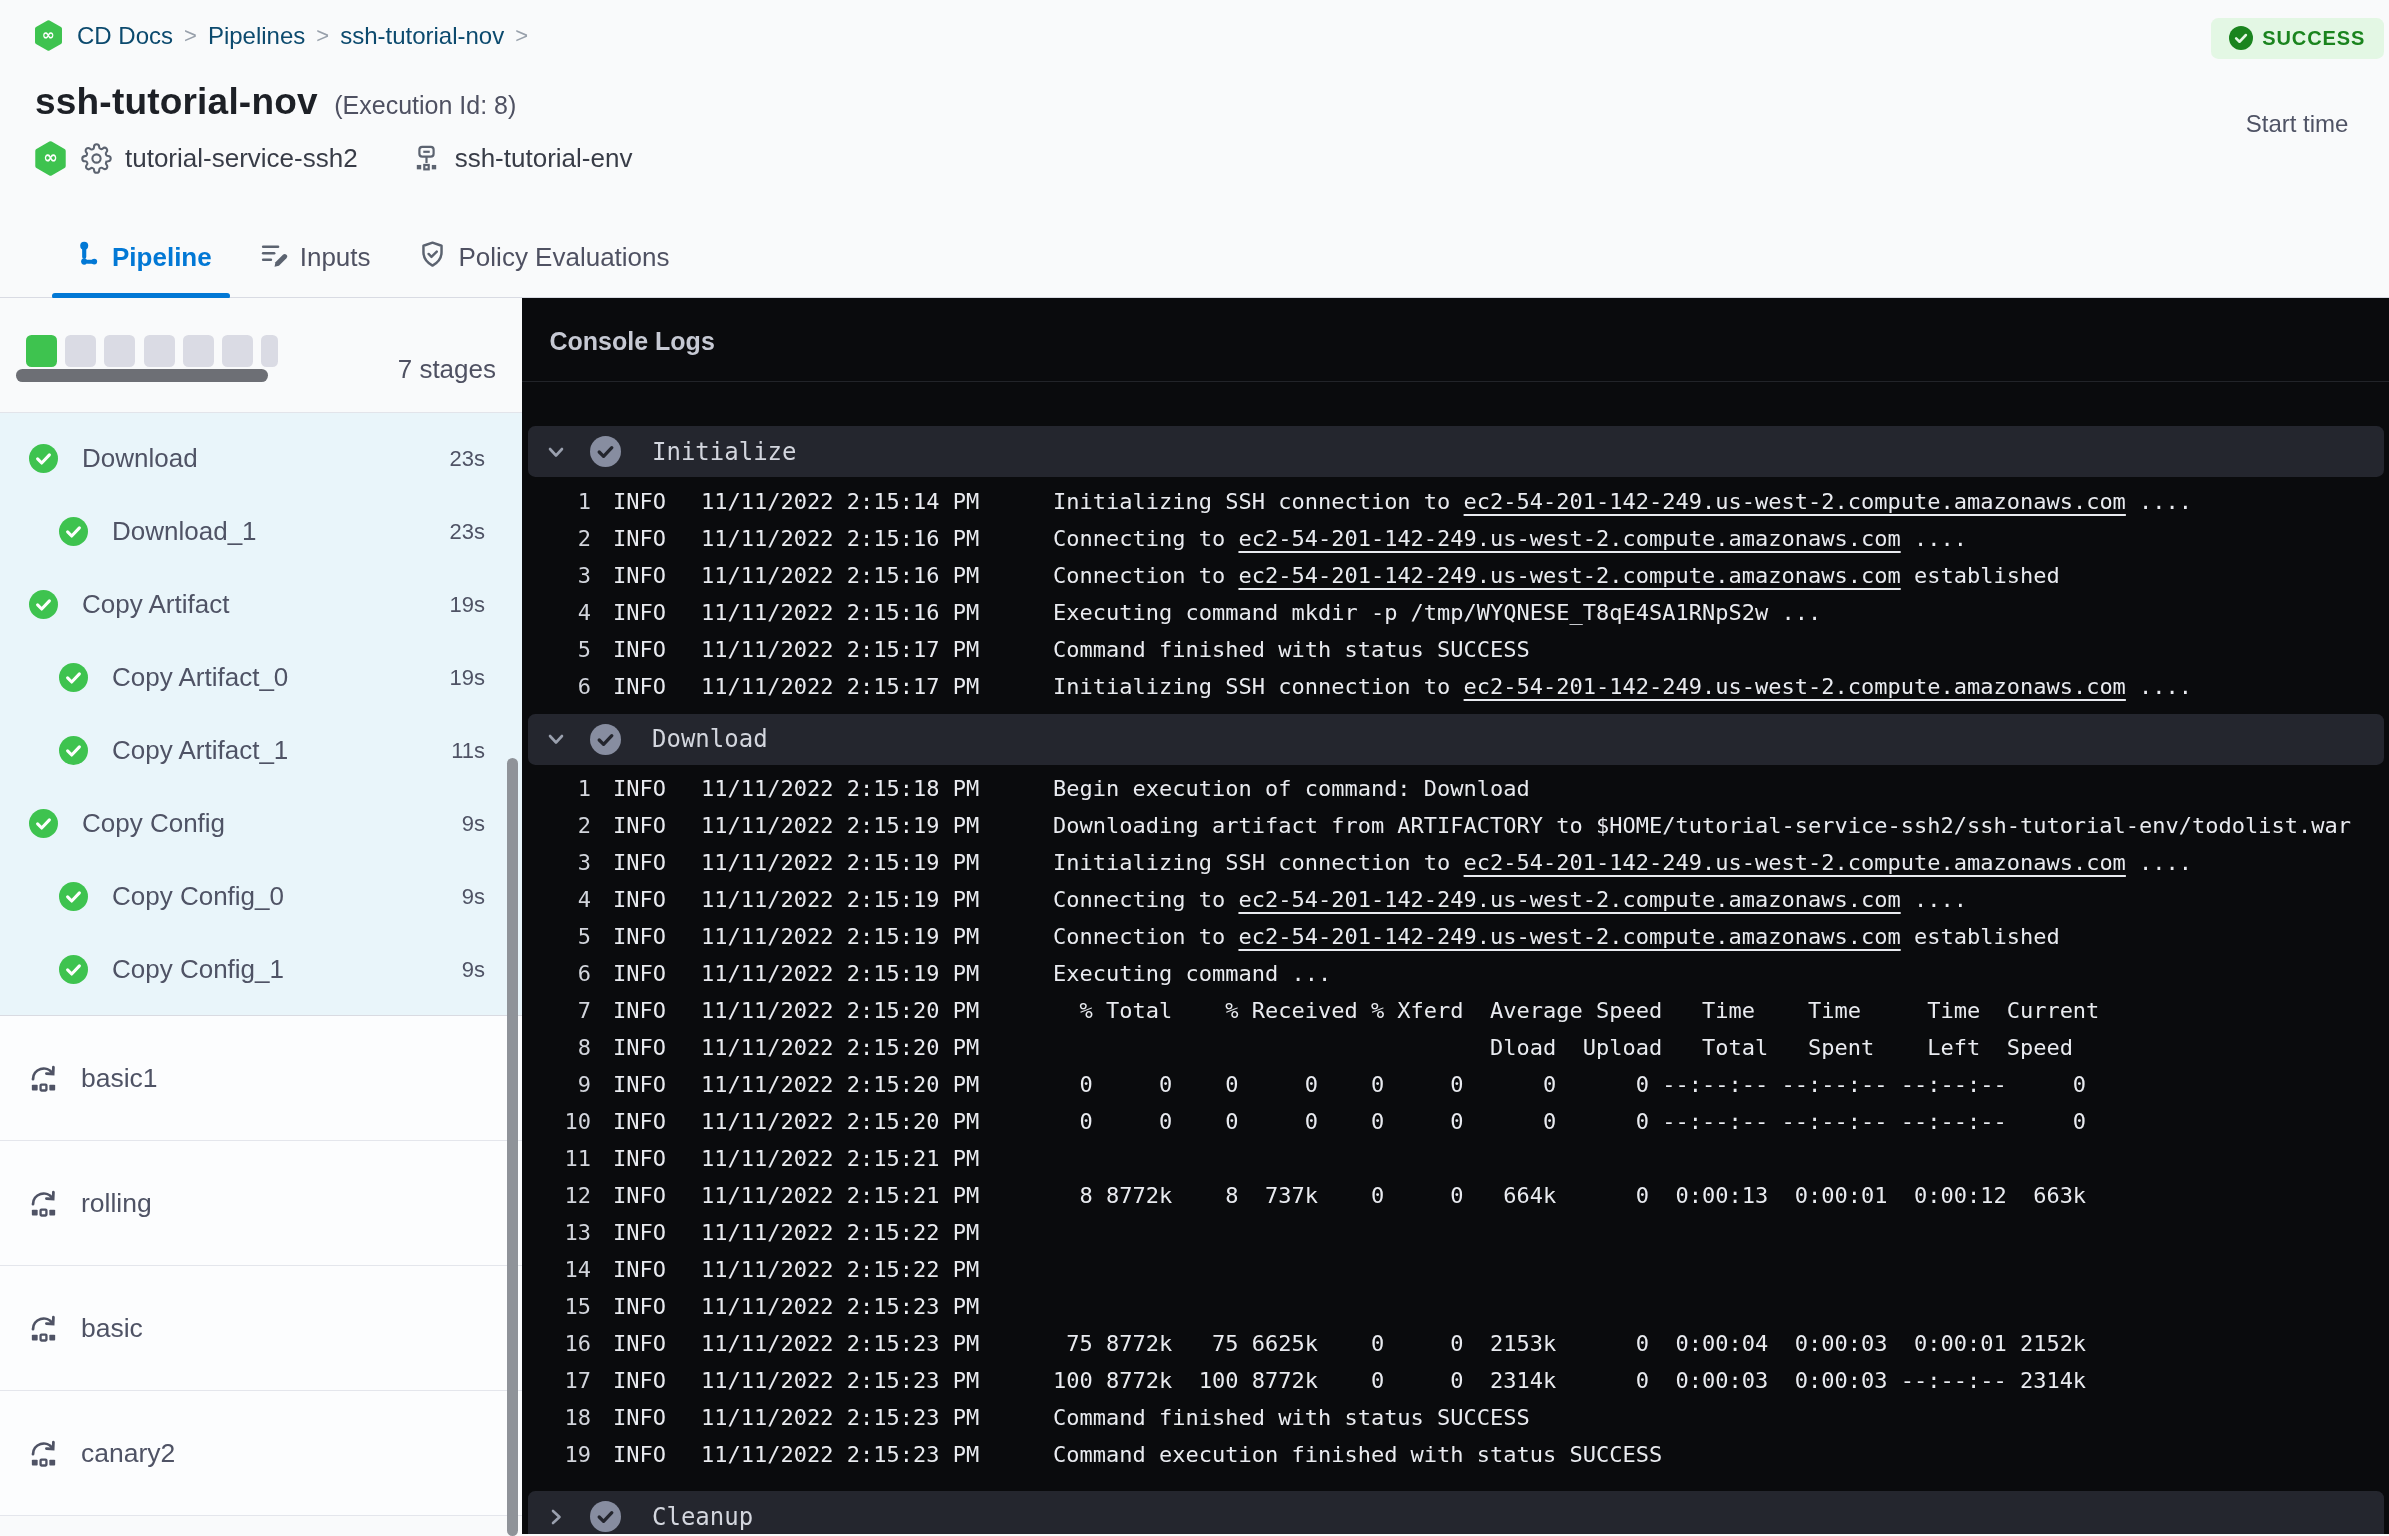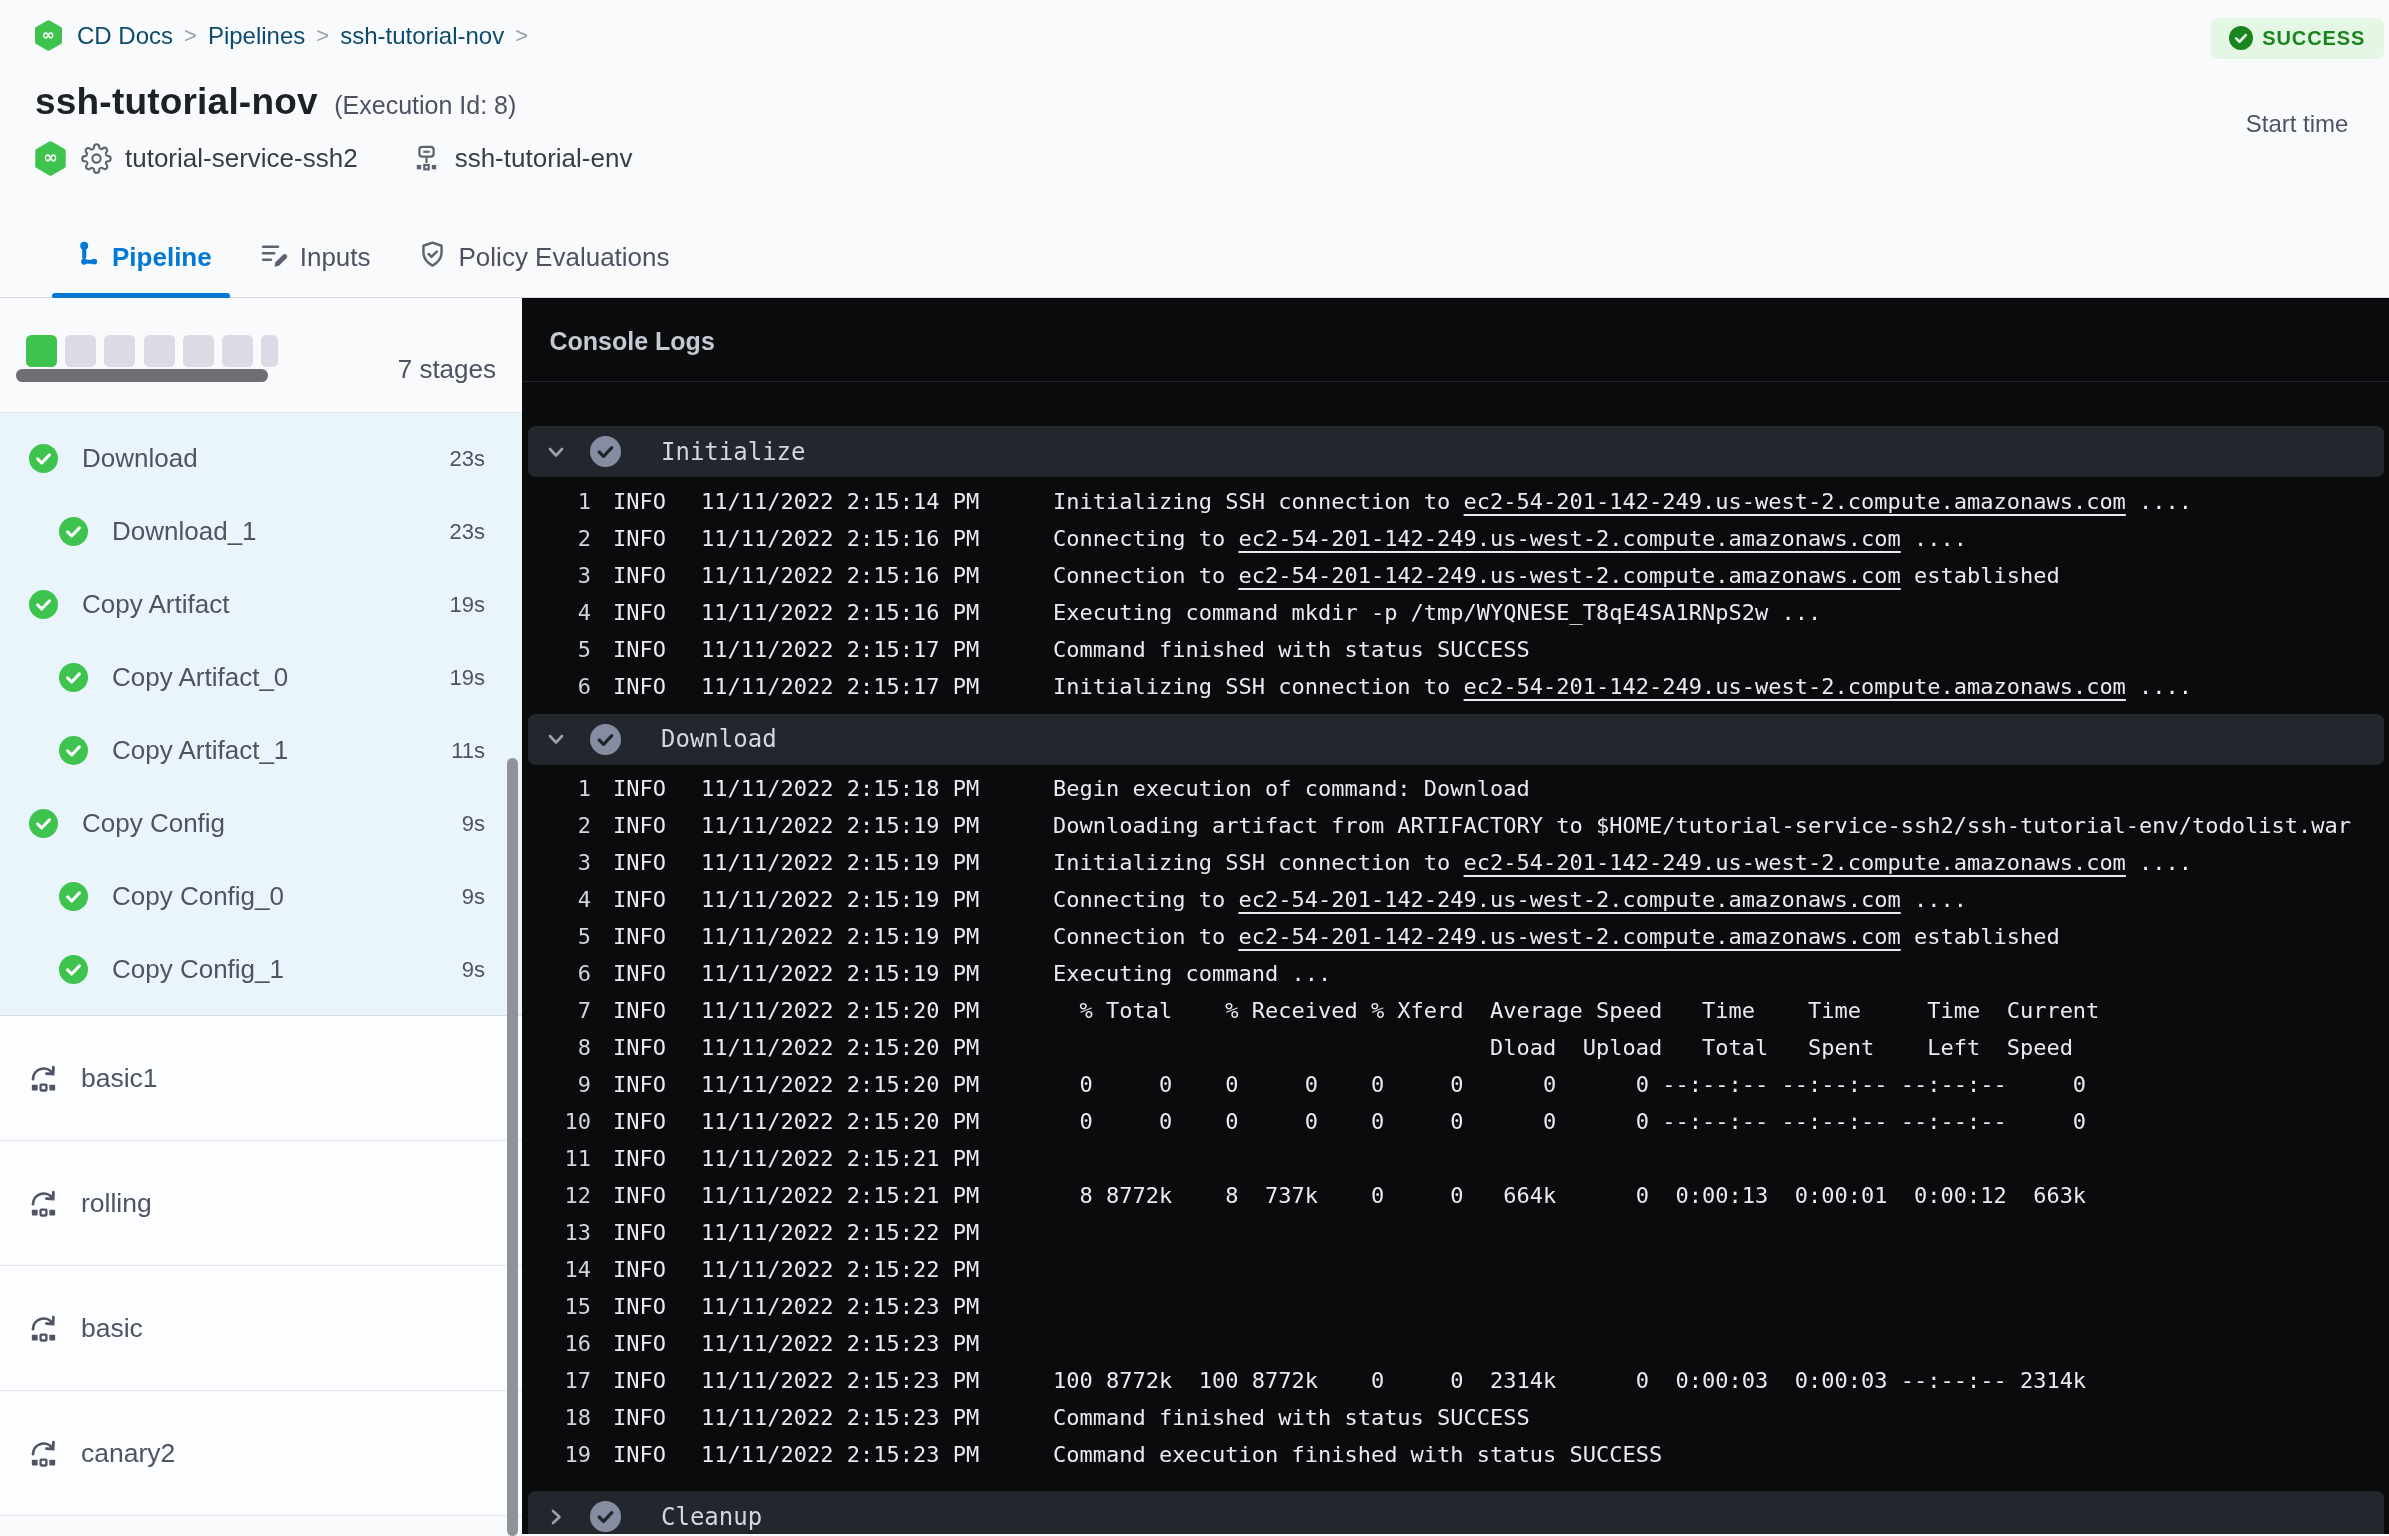--- a/index.html
+++ b/index.html
@@ -57,21 +57,21 @@
   .vbar { position:absolute; right:3.7px; top:460px; width:11px; height:778px; border-radius:5.5px; background:#8f9399; }
 
   
   .console { flex:1; background:#0a0b0d; overflow:hidden; }
   .console-title { height:84px; line-height:86px; padding-left:27.5px; font-size:25px; font-weight:bold; color:#c6c9d3; border-bottom:0.9px solid #222429; }
   .sec-bar { display:flex; align-items:center; height:51px; margin:9.2px 5.5px 0 5.5px; background:#24262e; border-radius:7.3px; cursor:pointer; }
   .sec-bar.first { margin-top:44px; }
   .sec-bar.gap { margin-top:18.3px; }
   .sec-bar .chev { width:24px; height:24px; margin-left:16.5px; flex:none; }
   .sec-bar .scheck { width:31px; height:31px; margin-left:22px; flex:none; }
-  .sec-label { margin-left:40px; font-family:"DejaVu Sans Mono", monospace; font-size:24px; color:#d3d6de; }
+  .sec-label { margin-left:31px; font-family:"DejaVu Sans Mono", monospace; font-size:24px; color:#d3d6de; }
   .lines { margin-top:5.5px; }
   .log-line { height:37px; display:flex; align-items:center; padding-left:40px;
               font-family:"DejaVu Sans Mono", monospace; font-size:22px; color:#e9ebf0; }
   .ln  { width:29px; text-align:right; color:#d2d5dc; flex:none; }
   .lvl { margin-left:22px; width:57px; flex:none; }
   .ts  { margin-left:31px; width:282px; flex:none; }
   .msg { margin-left:70px; white-space:pre; }
   .lnk { text-decoration:underline; text-underline-offset:4.6px; }
 </style>
 </head>
@@ -440,20 +440,21 @@
             <div class="log-line">
               <span class="ln">15</span>
               <span class="lvl">INFO</span>
               <span class="ts">11/11/2022 2:15:23 PM</span>
               <span class="msg"></span>
             </div>
             <div class="log-line">
               <span class="ln">16</span>
               <span class="lvl">INFO</span>
               <span class="ts">11/11/2022 2:15:23 PM</span>
+              <span class="msg"> 75 8772k   75 6625k    0     0  2153k      0  0:00:04  0:00:03  0:00:01 2152k</span>
             </div>
             <div class="log-line">
               <span class="ln">17</span>
               <span class="lvl">INFO</span>
               <span class="ts">11/11/2022 2:15:23 PM</span>
               <span class="msg">100 8772k  100 8772k    0     0  2314k      0  0:00:03  0:00:03 --:--:-- 2314k</span>
             </div>
             <div class="log-line">
               <span class="ln">18</span>
               <span class="lvl">INFO</span>

